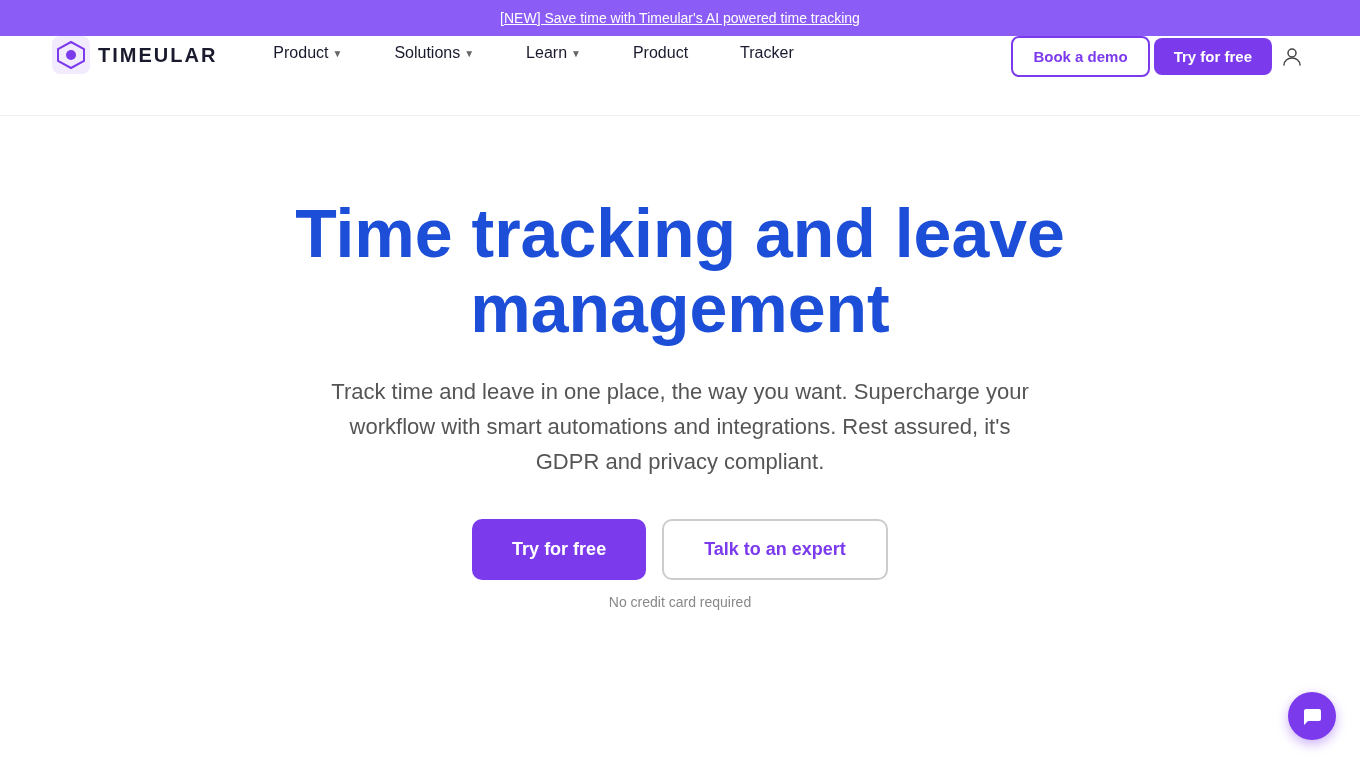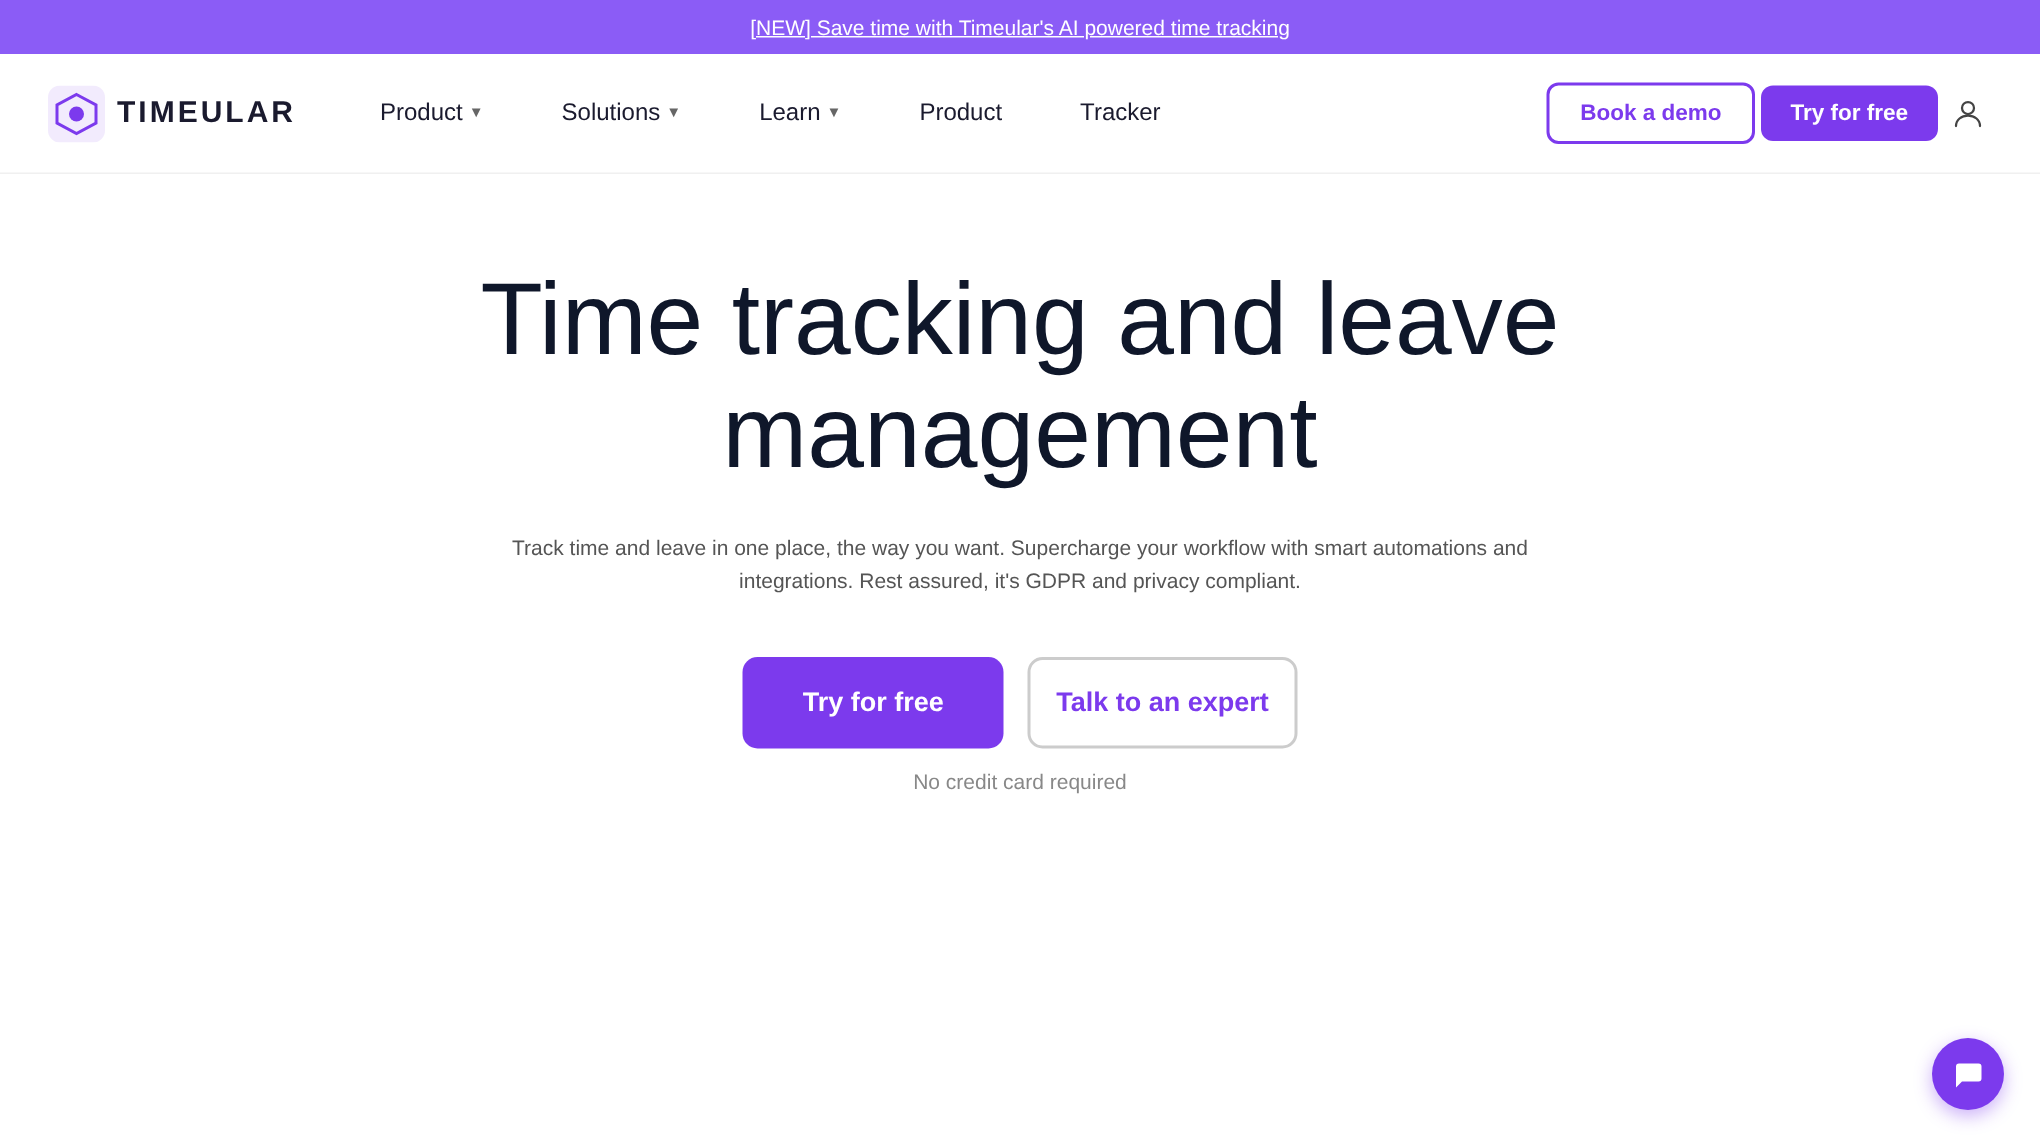--- a/index.html
+++ b/index.html
@@ -14,22 +14,22 @@
     }
     .top-banner a {
       color: #fff;
       text-decoration: underline;
       font-weight: 500;
     }
 
     
     .navbar {
       display: flex;
-      align-items: center;
-      padding: 0 32px;
+      align-items: flex-start;
+      padding: 0 52px;
       height: 80px;
       border-bottom: 1px solid #f0f0f0;
       background: #fff;
     }
     .nav-logo {
       display: flex;
       align-items: center;
       gap: 8px;
       margin-right: 40px;
       text-decoration: none;
@@ -104,27 +104,28 @@
 
     
     .hero {
       text-align: center;
       padding: 60px 40px 40px;
       max-width: 1200px;
       margin: 0 auto;
     }
     .hero-title {
       font-size: 68px;
-      font-weight: 400;
+      font-weight: 700;
       line-height: 1.1;
-      color: #0f172a;
+      color: #1d4ed8;
       margin-bottom: 28px;
+      margin-top: 20px;
     }
     .hero-subtitle {
-      font-size: 14px;
+      font-size: 22px;
       color: #555;
       max-width: 720px;
       margin: 0 auto 40px;
       line-height: 1.6;
     }
     .hero-buttons {
       display: flex;
       justify-content: center;
       gap: 16px;
       margin-bottom: 14px;
@@ -133,21 +134,21 @@
       padding: 18px 40px;
       background: #7c3aed;
       color: #fff;
       border: none;
       border-radius: 10px;
       font-size: 18px;
       font-weight: 700;
       cursor: pointer;
     }
     .btn-talk-expert {
-      padding: 18px 17px;
+      padding: 18px 40px;
       background: #fff;
       color: #7c3aed;
       border: 2px solid #ccc;
       border-radius: 10px;
       font-size: 18px;
       font-weight: 600;
       cursor: pointer;
     }
     .no-cc {
       font-size: 14px;

